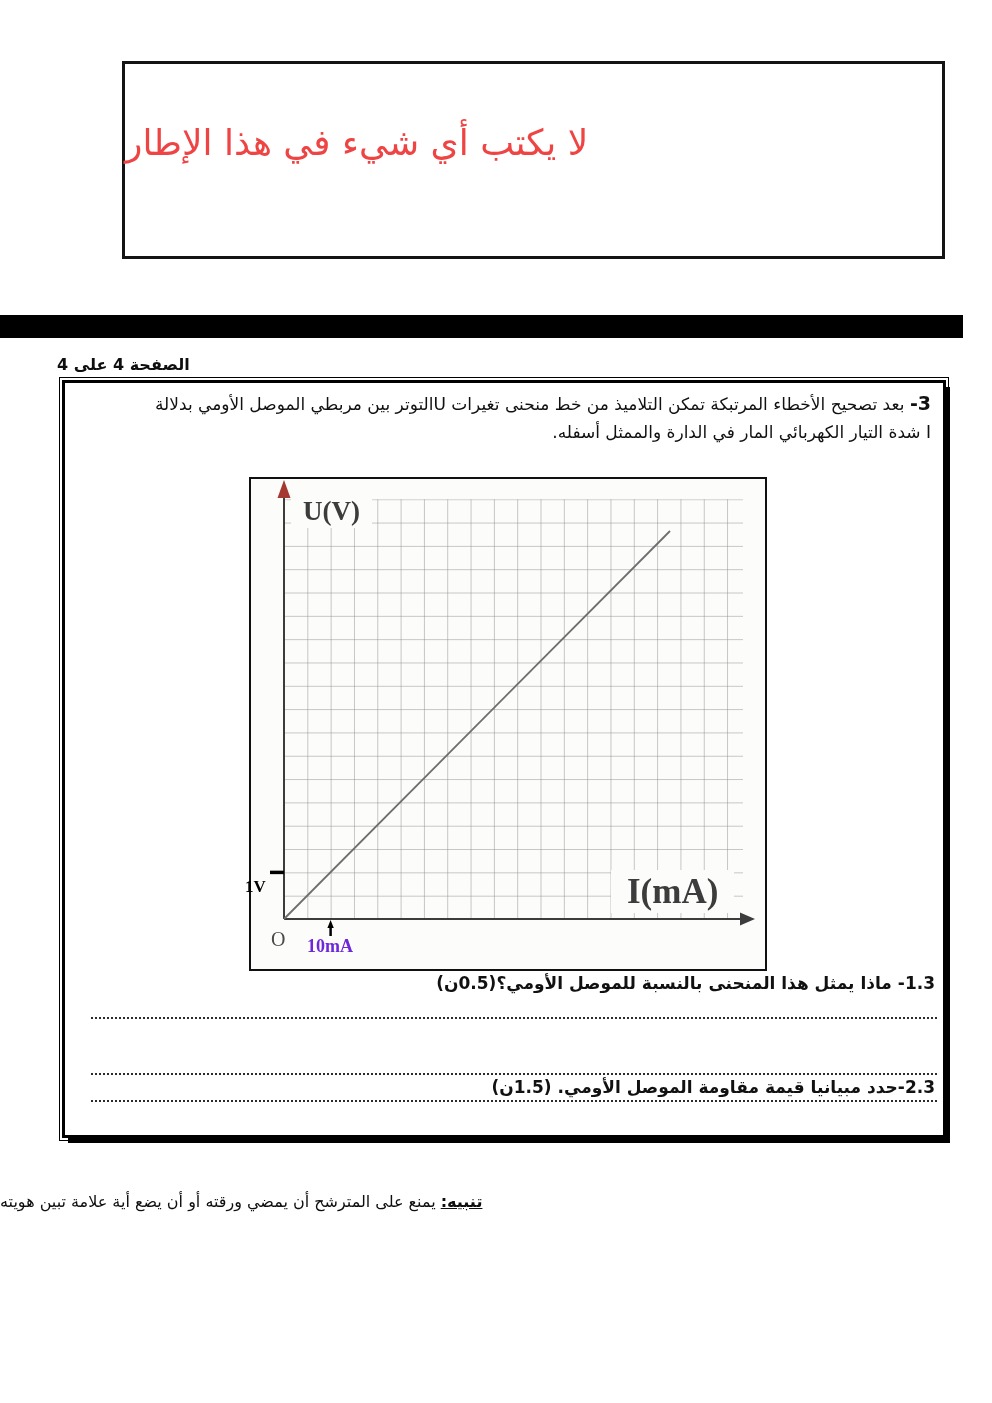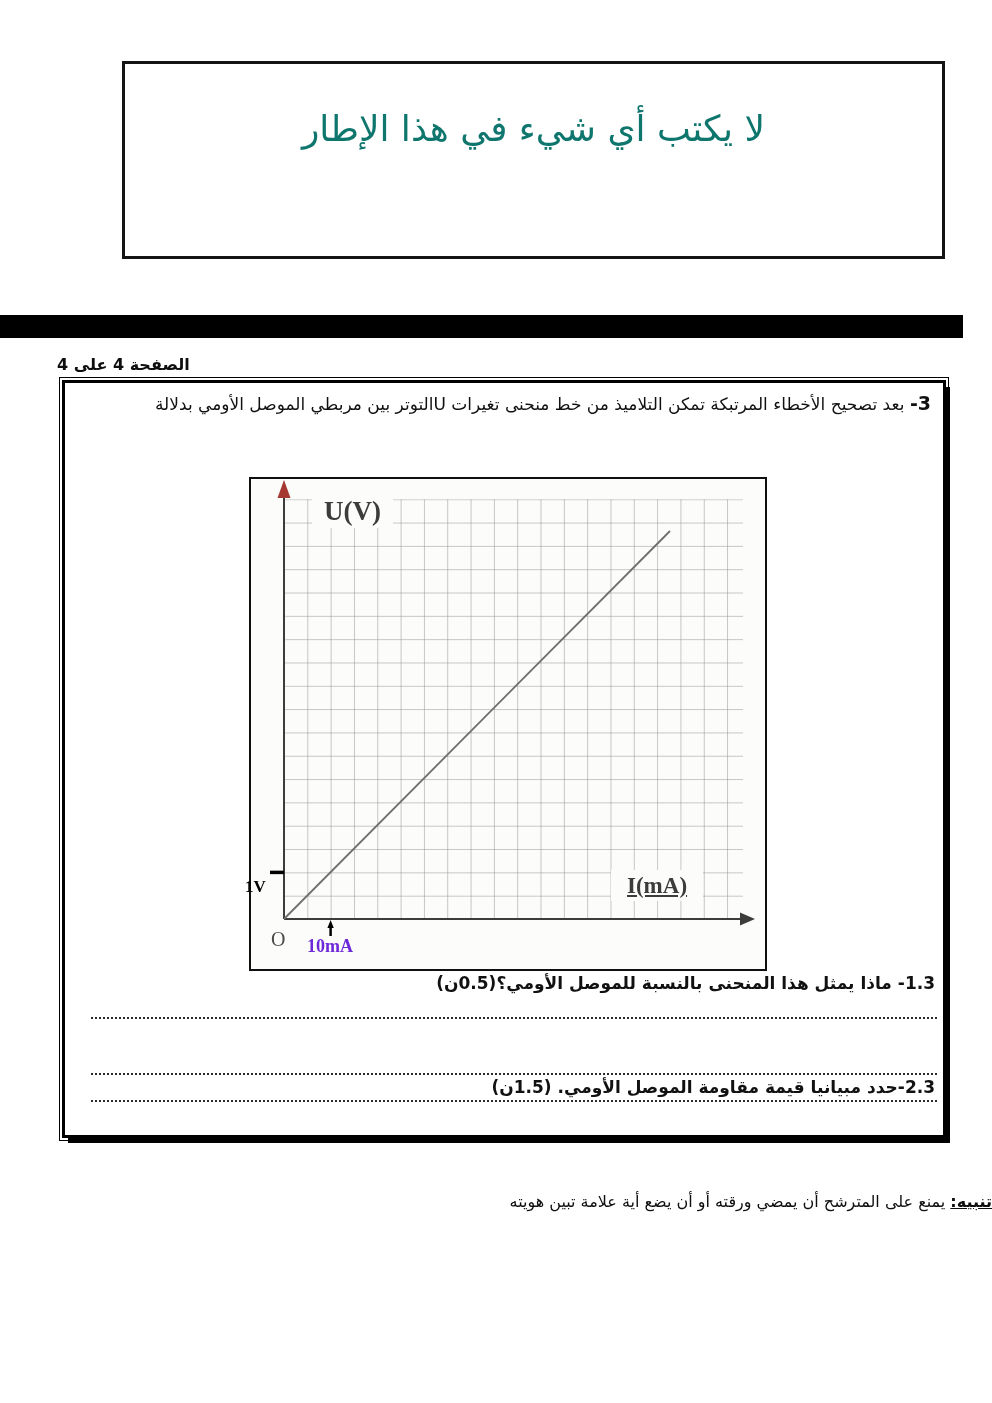--- a/index.html
+++ b/index.html
@@ -6,22 +6,22 @@
   .page{
     position:relative;width:992px;height:1403px;background:#ffffff;overflow:hidden;
     font-family:"DejaVu Sans",sans-serif;color:#161616;
   }
   
   .top-frame{
     position:absolute;left:122px;top:61px;width:817px;height:192px;
     border:3px solid #141414;background:#fff;
   }
   .top-frame-text{
-    margin-top:42px;text-align:center;direction:rtl;
-    font-size:36px;line-height:1.3;color:#0f766e;
+    margin-top:56px;text-align:left;direction:rtl;
+    font-size:36px;line-height:1.3;color:#ef4444;
   }
   
   .black-bar{position:absolute;left:0;top:315px;width:963px;height:23px;background:#000;}
   .page-number{
     position:absolute;left:57px;top:355px;direction:rtl;
     font-size:16px;font-weight:bold;color:#0e0e0e;white-space:nowrap;
   }
   
   .main-box{
     position:absolute;left:62px;top:380px;width:878px;height:752px;
@@ -47,28 +47,28 @@
   
   .graph-box{
     position:absolute;left:184px;top:94px;width:514px;height:490px;
     border:2px solid #101010;background:#fcfcfa;
   }
   .graph-box svg{position:absolute;left:0;top:0;}
   .glabel{
     position:absolute;font-family:"Liberation Serif","DejaVu Serif",serif;
     font-weight:bold;color:#3c3c3c;background:#fcfcfa;line-height:1;
   }
-  .u-label{left:61px;top:16px;font-size:27px;padding:3px 12px;}
-  .i-label{left:360px;top:391px;font-size:23px;padding:4px 16px;text-decoration:underline;}
+  .u-label{left:40px;top:16px;font-size:27px;padding:3px 12px;}
+  .i-label{left:360px;top:391px;font-size:35px;padding:4px 16px;}
   .onev-label{left:-6px;top:399px;font-size:17px;color:#000;background:transparent;padding:0;}
   .tenma-label{left:56px;top:458px;font-size:18px;color:#6d28d9;background:transparent;padding:0;}
   .o-label{left:20px;top:450px;font-size:20px;font-weight:normal;color:#4a4a4a;background:transparent;padding:0;}
   
   .footer-note{
-    position:absolute;left:0;top:1192px;width:992px;text-align:right;direction:rtl;
+    position:absolute;left:0;top:1192px;width:992px;text-align:left;direction:rtl;
     font-size:16px;color:#0e0e0e;
   }
   .footer-note .note-label{font-weight:bold;text-decoration:underline;}
 </style>
 </head>
 <body>
 
 <div class="page">
 
   <div class="top-frame">
@@ -76,20 +76,21 @@
   </div>
 
   <div class="black-bar"></div>
 
   <div class="page-number">الصفحة 4 على 4</div>
 
   <div class="main-box">
 
     <div class="q3">
       <span class="qnum">3-</span><span> بعد تصحيح الأخطاء المرتبكة  تمكن التلاميذ من خط منحنى تغيرات Uالتوتر بين مربطي الموصل الأومي بدلالة</span><br>
+      <span>I شدة التيار الكهربائي المار في الدارة  والممثل أسفله.</span>
     </div>
 
     <div class="graph-box">
       <svg width="510" height="486" viewBox="0 0 510 486">
         <defs>
           <pattern id="gridcell" x="33" y="20.24" width="23.32" height="23.32" patternUnits="userSpaceOnUse">
             <path d="M0 0 H23.32 M0 0 V23.32" fill="none" stroke="#8f8f8f" stroke-width="1"></path>
           </pattern>
         </defs>
 

